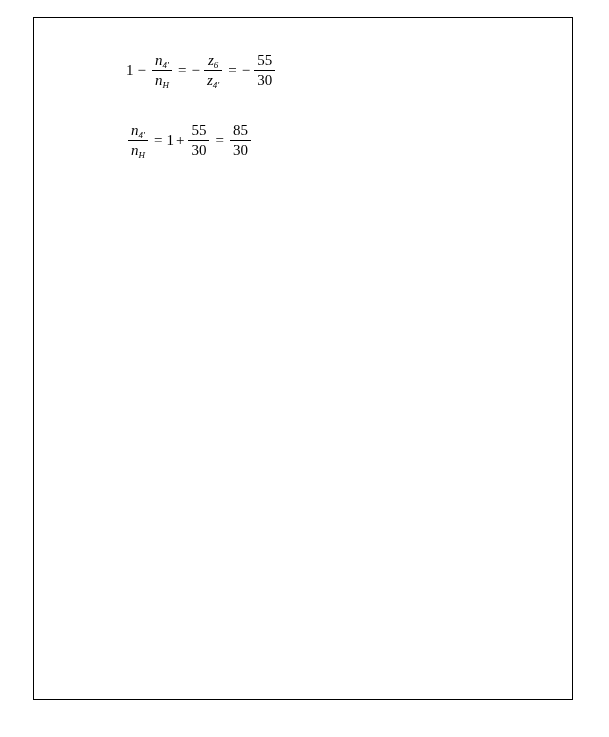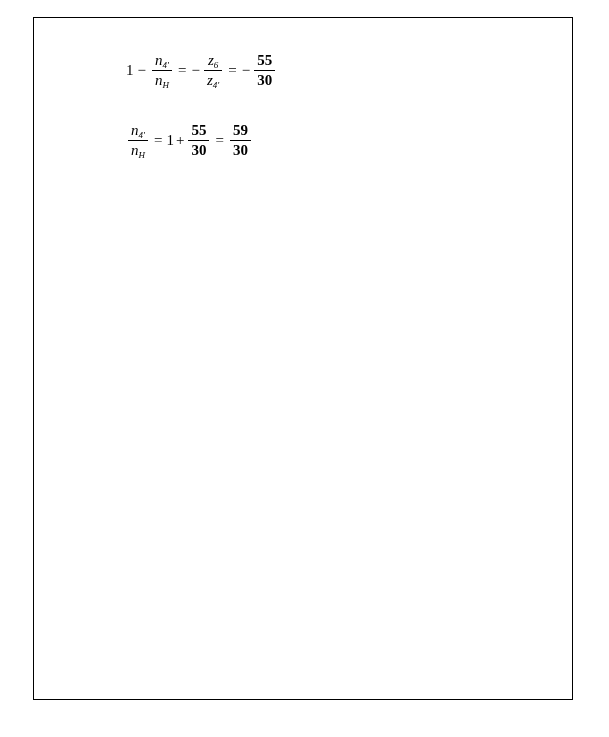--- a/index.html
+++ b/index.html
@@ -69,21 +69,20 @@
   }
   .frac .num, .frac .den {
     display: block;
     padding: 0 3px;
     font-size: 15px;
     line-height: 1.1;
     font-style: italic;
   }
   .frac.upright .num, .frac.upright .den {
     font-style: normal;
-    font-weight: bold;
   }
   .frac .bar {
     display: block;
     width: 100%;
     height: 1px;
     background: #000000;
     margin: 1px 0;
   }
   .var {
     font-style: italic;
@@ -147,20 +146,20 @@
 
       <span class="frac upright">
         <span class="num">55</span>
         <span class="bar"></span>
         <span class="den">30</span>
       </span>
 
       <span class="op">=</span>
 
       <span class="frac upright">
-        <span class="num">59</span>
+        <span class="num">85</span>
         <span class="bar"></span>
         <span class="den">30</span>
       </span>
     </div>
 
   </div>
 </div>
 
 </body></html>

